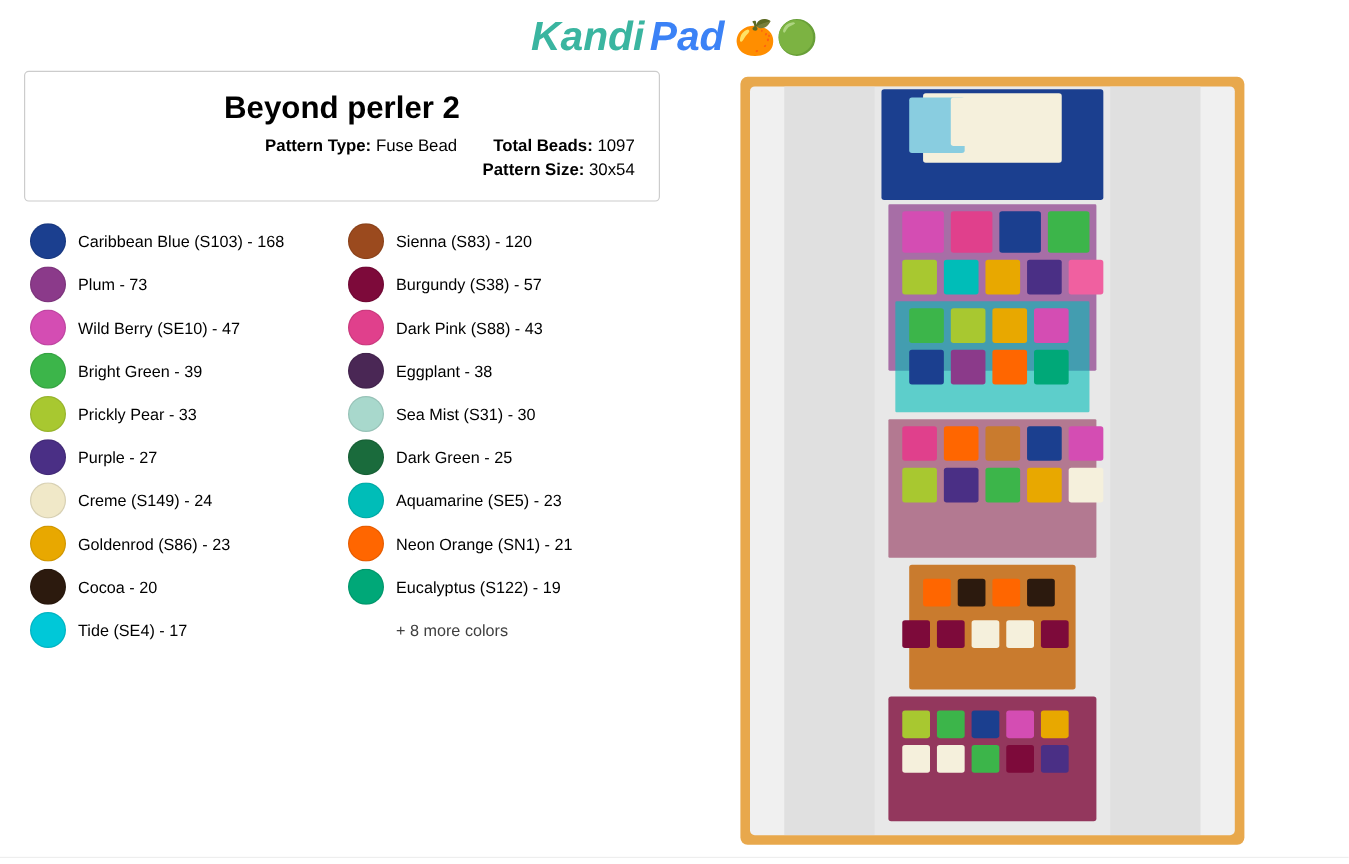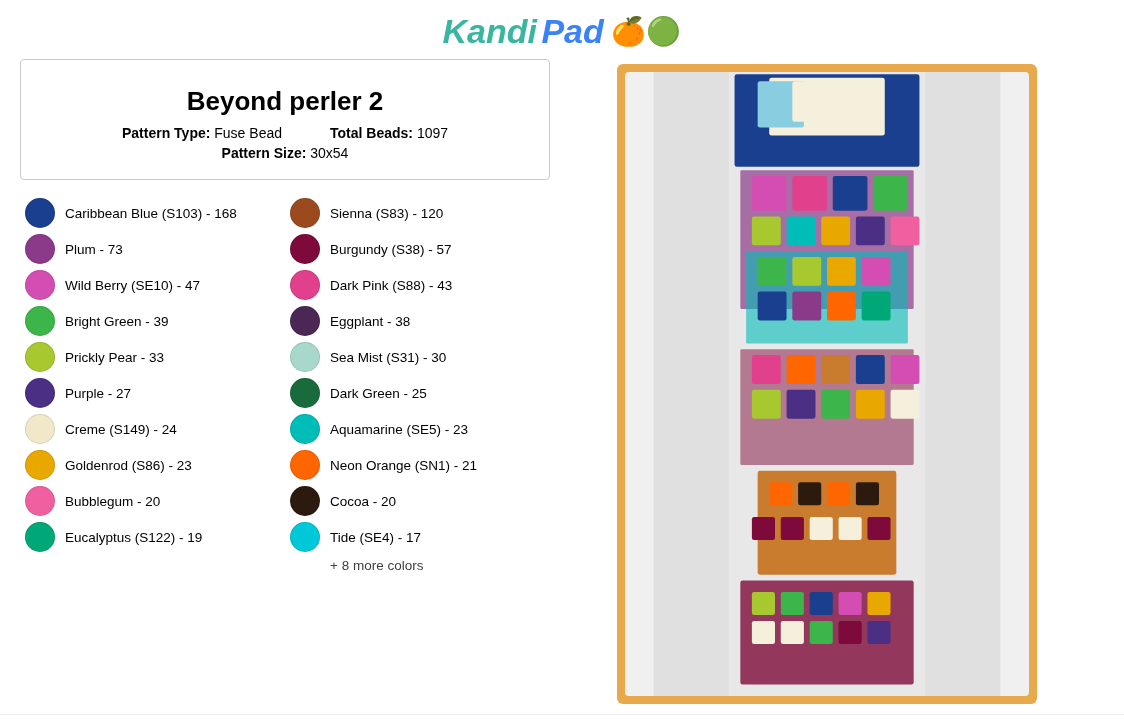--- a/index.html
+++ b/index.html
@@ -30,26 +30,25 @@
       border: 1px solid #ccc;
       border-radius: 4px;
       padding: 14px 20px;
       margin-bottom: 18px;
       text-align: center;
     }
     .info-box h1 {
       font-size: 26px;
       font-weight: bold;
       margin-bottom: 8px;
-      margin-top: 12px;
     }
     .info-row {
       display: flex;
-      justify-content: center;
-      gap: 48px;
+      justify-content: flex-end;
+      gap: 30px;
       font-size: 14px;
       margin-bottom: 4px;
     }
     .info-row span.label {
       font-weight: bold;
     }
     .colors-grid {
       display: grid;
       grid-template-columns: 1fr 1fr;
       gap: 6px 10px;
@@ -207,24 +206,20 @@
       </div>
         <div class="color-item">
         <div class="color-swatch" style="background:#E8A800;"></div>
         <span>Goldenrod (S86) - 23</span>
       </div>
         <div class="color-item">
         <div class="color-swatch" style="background:#FF6600;"></div>
         <span>Neon Orange (SN1) - 21</span>
       </div>
         <div class="color-item">
-        <div class="color-swatch" style="background:#F060A0;"></div>
-        <span>Bubblegum - 20</span>
-      </div>
-        <div class="color-item">
         <div class="color-swatch" style="background:#2C1A0E;"></div>
         <span>Cocoa - 20</span>
       </div>
         <div class="color-item">
         <div class="color-swatch" style="background:#00A878;"></div>
         <span>Eucalyptus (S122) - 19</span>
       </div>
         <div class="color-item">
         <div class="color-swatch" style="background:#00C8D8;"></div>
         <span>Tide (SE4) - 17</span>

